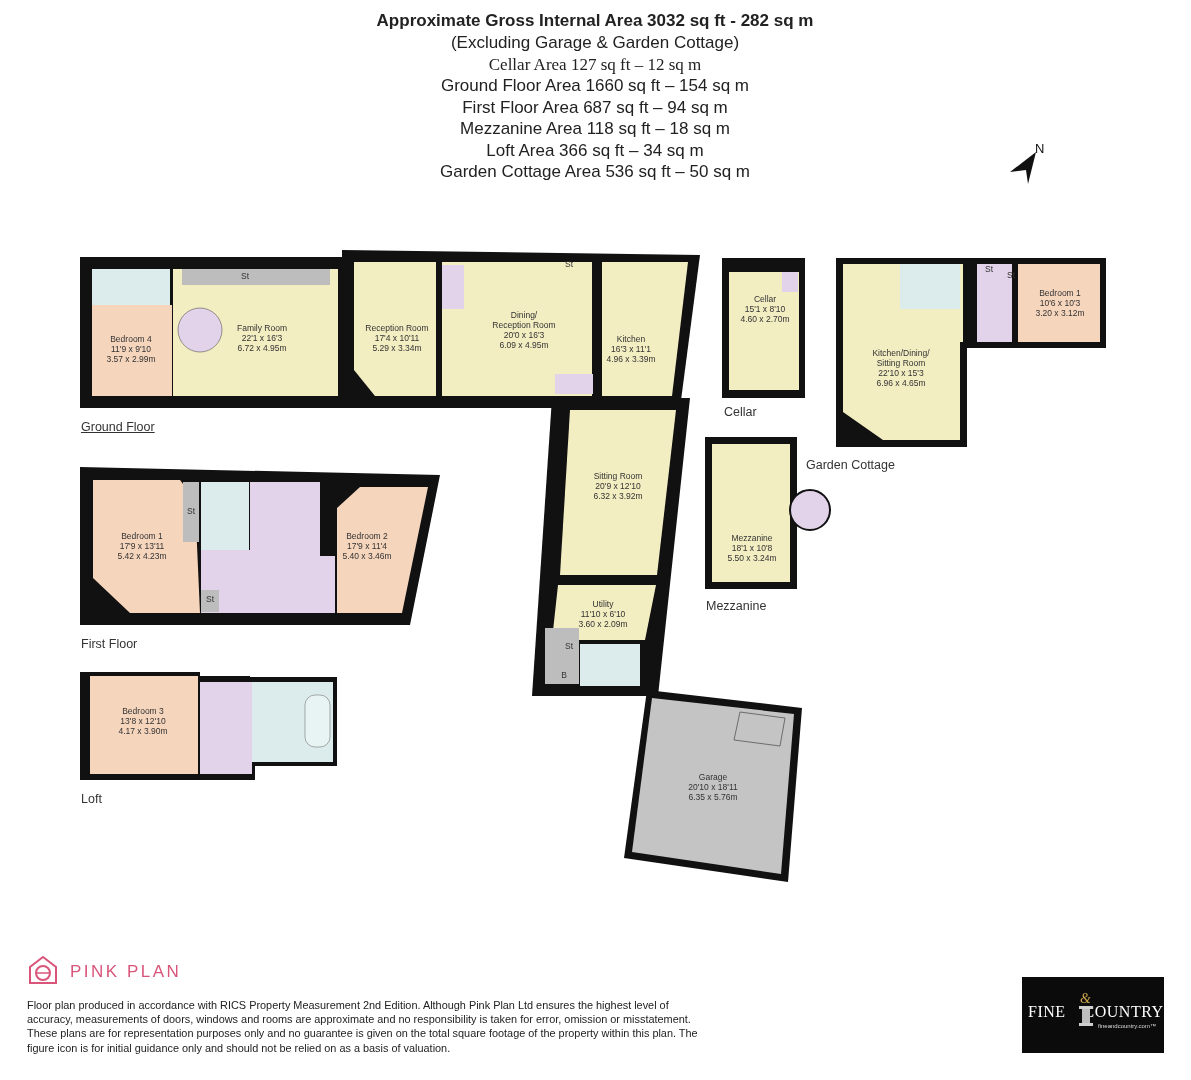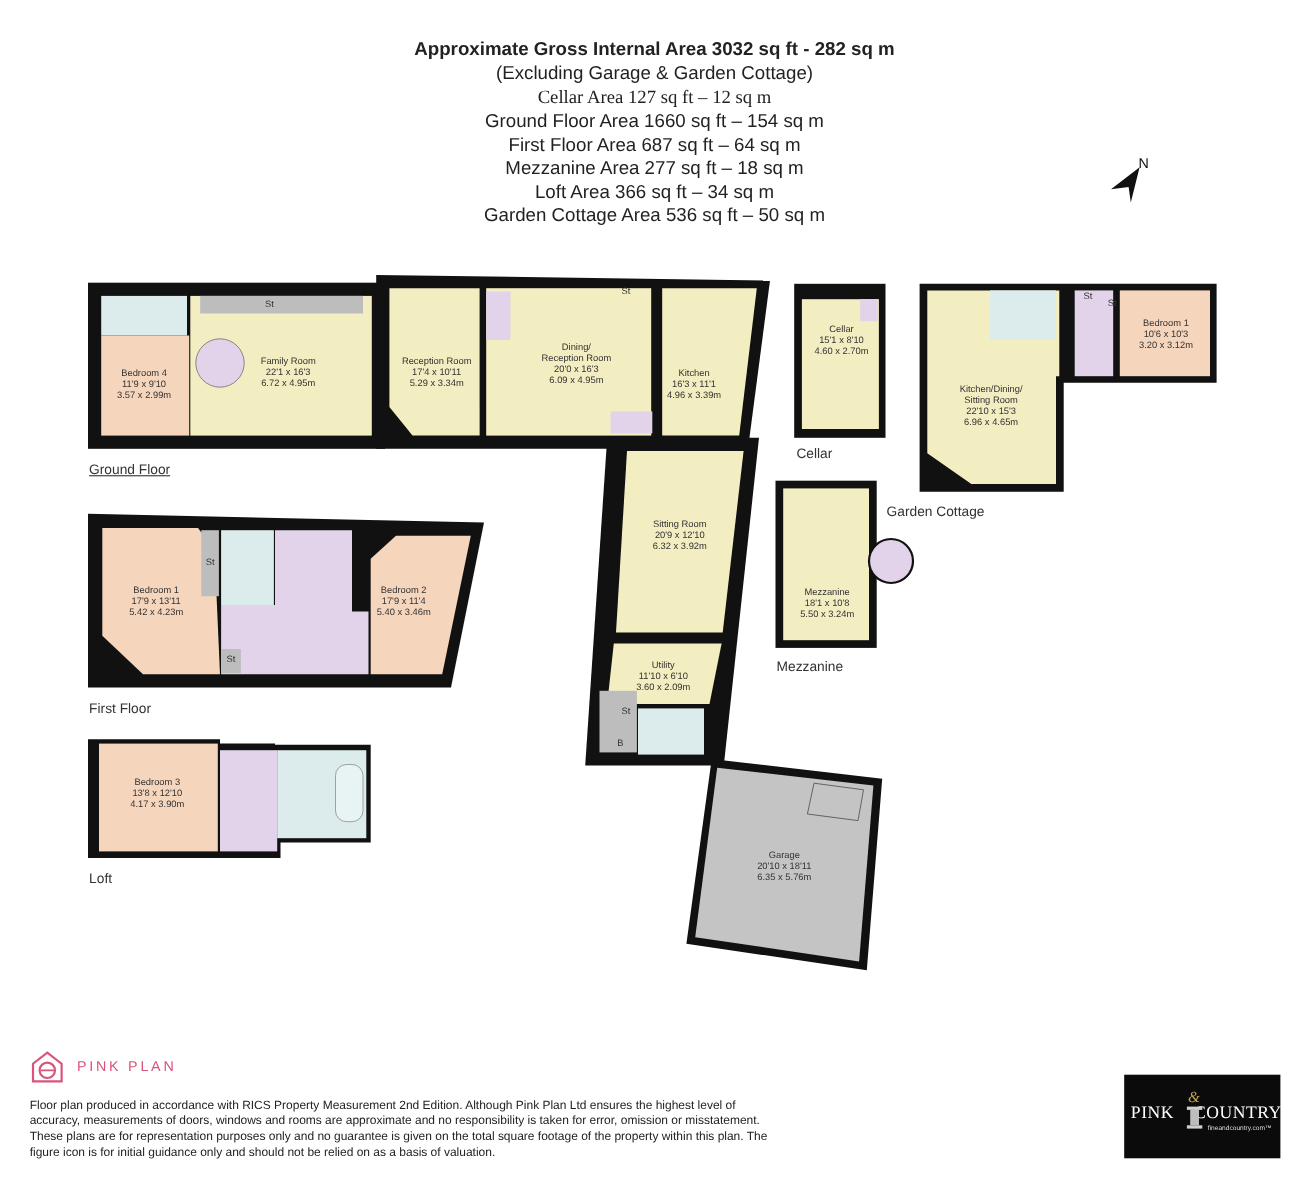--- a/index.html
+++ b/index.html
@@ -4,37 +4,37 @@
 <style>
   html, body { margin:0; padding:0; background:#ffffff; }
   body { width:1191px; height:1080px; position:relative; overflow:hidden; font-family:"Liberation Sans", sans-serif; color:#222; }
   .hdr-wrap { position:absolute; left:300px; width:590px; text-align:center; }
   svg.plan { position:absolute; left:0; top:0; }
   .room-label { font-family:"Liberation Sans", sans-serif; font-size:8.5px; fill:#333; text-anchor:middle; }
   .floor-label { position:absolute; font-size:12.5px; color:#333; }
   .compass { position:absolute; left:1008px; top:140px; width:50px; height:50px; }
   .compass-n { position:absolute; left:1035px; top:141px; font-size:13px; color:#111; }
   .pink-logo { position:absolute; left:26px; top:953px; width:34px; height:34px; }
-  .pink-text { position:absolute; left:70px; top:962px; font-size:13px; letter-spacing:2.5px; color:#d9557a; }
+  .pink-text { position:absolute; left:70px; top:962px; font-size:17px; letter-spacing:2.5px; color:#d9557a; }
   .disclaimer { position:absolute; left:27px; top:998px; width:680px; font-size:10.9px; line-height:14.2px; color:#222; }
   .fc-logo { position:absolute; left:1022px; top:977px; width:142px; height:76px; background:#0b0b0b; }
   .fc-main { position:absolute; left:6px; top:26px; font-family:"Liberation Serif", serif; color:#fff; font-size:16px; letter-spacing:0.5px; white-space:nowrap; }
   .fc-amp { position:absolute; left:58px; top:14px; font-family:"Liberation Serif", serif; color:#c9a449; font-size:14px; font-style:italic; }
   .fc-url { position:absolute; left:76px; top:46px; font-size:6px; color:#ddd; }
 </style>
 </head>
 <body>
 
-<div class="hdr-wrap" style="top:10px;margin-top:24px;">
+<div class="hdr-wrap" style="top:10px;">
   <div class="header-title bold" style="font-weight:bold;font-size:17px;line-height:22px;">Approximate Gross Internal Area 3032 sq ft - 282 sq m</div>
   <div class="bold" style="font-weight:normal;font-size:17px;line-height:22px;">(Excluding Garage &amp; Garden Cottage)</div>
   <div style="font-size:17px;line-height:21.4px;color:#222;font-family:Liberation Serif, serif;">Cellar Area 127 sq ft – 12 sq m</div>
   <div style="font-size:17px;line-height:21.4px;color:#222;">Ground Floor Area 1660 sq ft – 154 sq m</div>
-  <div style="font-size:17px;line-height:21.4px;color:#222;">First Floor Area 687 sq ft – 64 sq m</div>
-  <div style="font-size:17px;line-height:21.4px;color:#222;">Mezzanine Area 277 sq ft – 18 sq m</div>
+  <div style="font-size:17px;line-height:21.4px;color:#222;">First Floor Area 687 sq ft – 94 sq m</div>
+  <div style="font-size:17px;line-height:21.4px;color:#222;">Mezzanine Area 118 sq ft – 18 sq m</div>
   <div style="font-size:17px;line-height:21.4px;color:#222;">Loft Area 366 sq ft – 34 sq m</div>
   <div style="font-size:17px;line-height:21.4px;color:#222;text-align:center;">Garden Cottage Area 536 sq ft – 50 sq m</div>
 </div>
 
 <svg class="compass" viewBox="0 0 50 50">
   <polygon points="2,32 28,12 20,44 18,30" fill="#111"></polygon>
 </svg>
 <div class="compass-n">N</div>
 
 <svg class="plan" width="1191" height="960" viewBox="0 0 1191 960">
@@ -195,21 +195,21 @@
 <svg class="pink-logo" viewBox="0 0 34 34">
   <path d="M4 30 V14 L17 4 L30 14 V30 Z" fill="none" stroke="#d9557a" stroke-width="2"></path>
   <circle cx="17" cy="20" r="7" fill="none" stroke="#d9557a" stroke-width="2"></circle>
   <path d="M11 20 H23" stroke="#d9557a" stroke-width="1.5"></path>
 </svg>
 <div class="pink-text">PINK PLAN</div>
 <div class="disclaimer">Floor plan produced in accordance with RICS Property Measurement 2nd Edition. Although Pink Plan Ltd ensures the highest level of accuracy, measurements of doors, windows and rooms are approximate and no responsibility is taken for error, omission or misstatement. These plans are for representation purposes only and no guarantee is given on the total square footage of the property within this plan. The figure icon is for initial guidance only and should not be relied on as a basis of valuation.</div>
 
 <div class="fc-logo">
   <span class="fc-main">
-    <span>PINK</span>&nbsp;&nbsp;&nbsp;&nbsp;<span>COUNTRY</span>
+    <span>FINE</span>&nbsp;&nbsp;&nbsp;&nbsp;<span>COUNTRY</span>
   </span>
   <span class="fc-amp">&amp;</span>
   <svg style="position:absolute;left:56px;top:28px;" width="16" height="22" viewBox="0 0 16 22">
     <rect x="1" y="1" width="14" height="3" fill="#cfcfcf"></rect>
     <rect x="4" y="4" width="8" height="14" fill="#bdbdbd"></rect>
     <rect x="1" y="18" width="14" height="3" fill="#cfcfcf"></rect>
   </svg>
   <span class="fc-url">fineandcountry.com™</span>
 </div>
 

